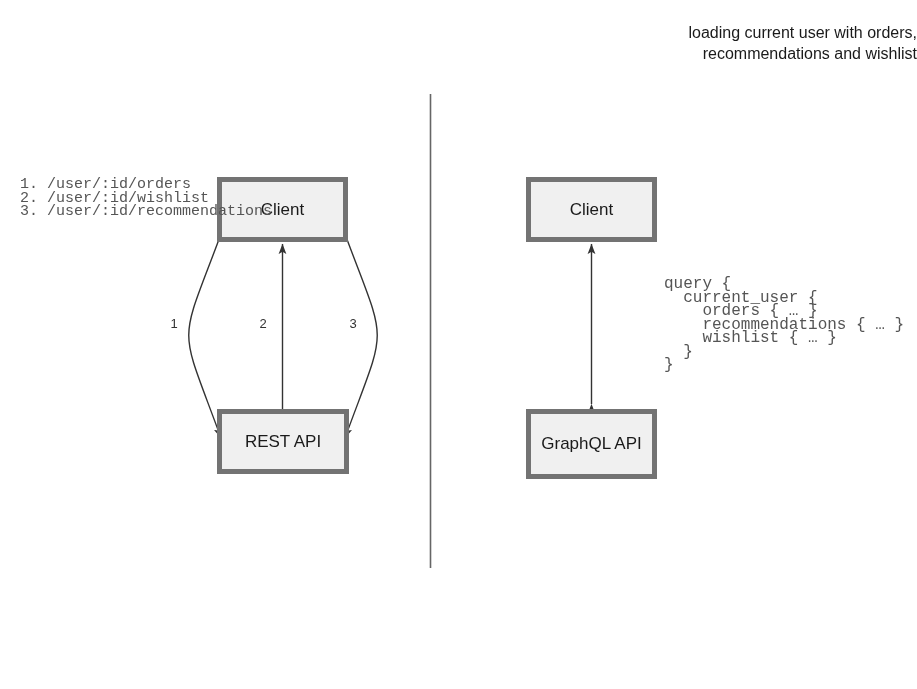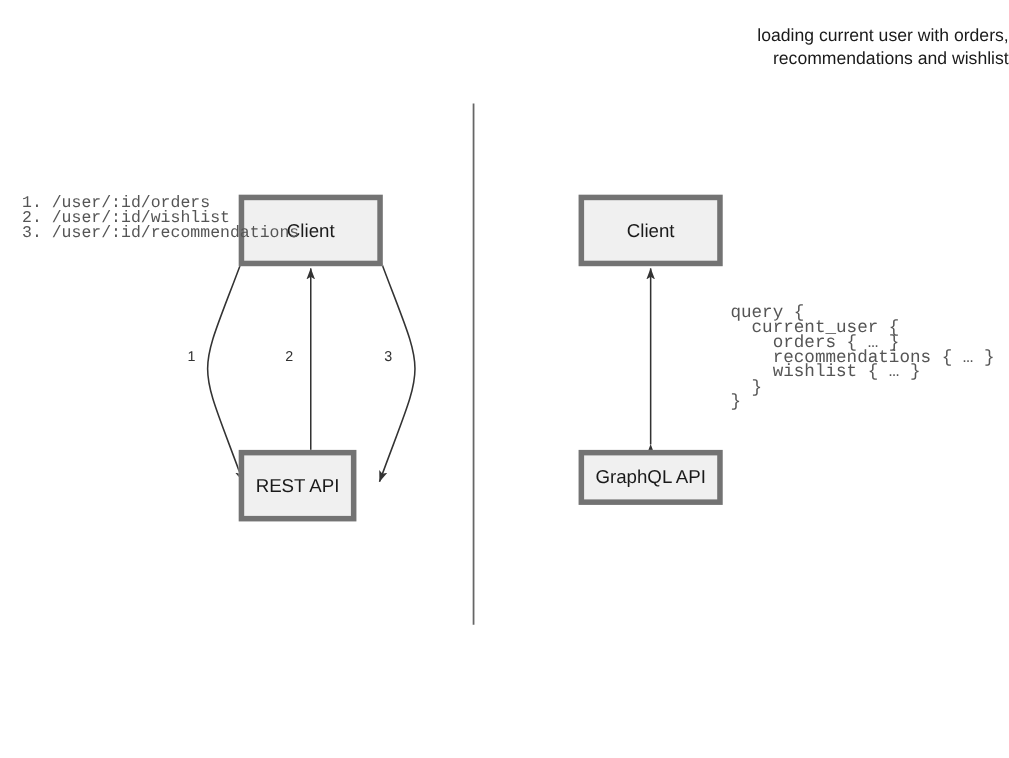--- a/index.html
+++ b/index.html
@@ -42,23 +42,23 @@
     border: 5px solid #737373;
     box-sizing: border-box;
     display: flex;
     align-items: center;
     justify-content: center;
     font-size: 17px;
     color: #1a1a1a;
   }
 
   #node-client-rest  { left: 217px; top: 177px; width: 131px; height: 65px; }
-  #node-rest-api     { left: 217px; top: 409px; width: 107px; height: 65px; }
+  #node-rest-api     { left: 217px; top: 409px; width: 132px; height: 65px; }
   #node-client-gql   { left: 526px; top: 177px; width: 131px; height: 65px; }
-  #node-graphql-api  { left: 526px; top: 409px; width: 131px; height: 50px; }
+  #node-graphql-api  { left: 526px; top: 409px; width: 131px; height: 70px; }
 
   .edge-label {
     position: absolute;
     font-size: 13px;
     color: #333333;
     text-align: center;
     width: 20px;
   }
   #edge-label-1 { left: 164px; top: 316px; }
   #edge-label-2 { left: 253px; top: 316px; }

